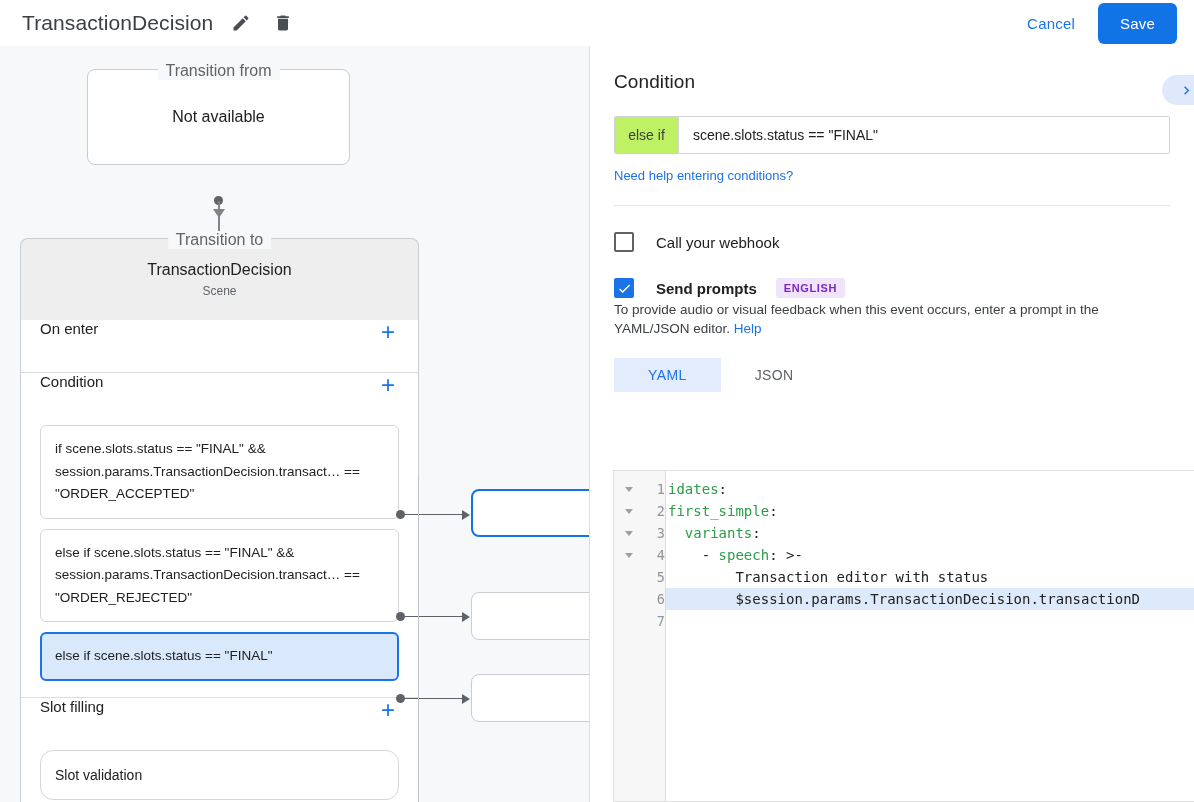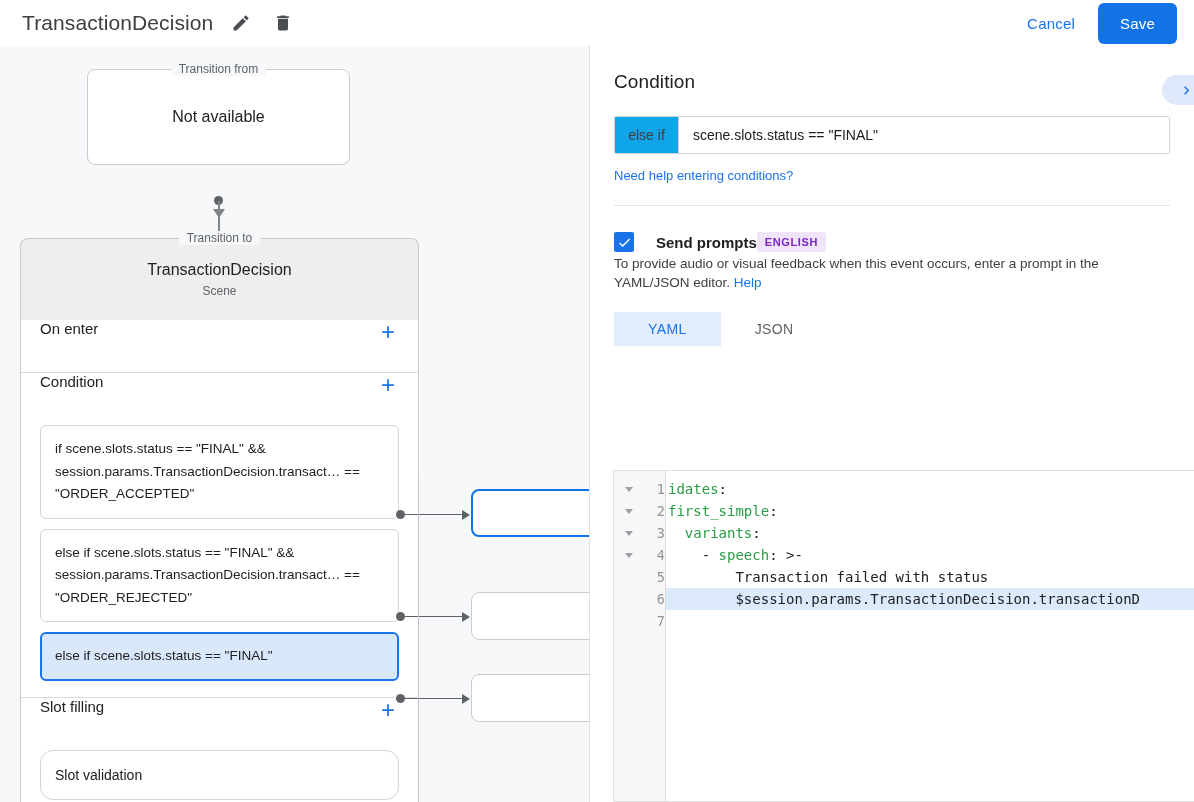--- a/index.html
+++ b/index.html
@@ -46,21 +46,21 @@
   }
   .canvas-inner { position: absolute; left: 0; top: 0; width: 900px; height: 756px; }
 
   
   .node {
     position: absolute; background: #ffffff;
     border: 1px solid #c9ccd1; border-radius: 8px;
   }
   .node-legend {
     position: absolute; top: -8px; left: 50%; transform: translateX(-50%);
-    background: #f7f8f9; padding: 0 8px; font-size: 12px; color: #5f6368;
+    background: #f7f8f9; padding: 0 8px; font-size: 16px; color: #5f6368;
     white-space: nowrap;
   }
   .node-body {
     display: flex; flex-direction: column; align-items: center;
     justify-content: center; height: 100%;
   }
   .node-title { font-size: 16px; color: #202124; }
   .node-sub { font-size: 12px; color: #5f6368; margin-top: 5px; }
 
   #node-from { left: 87px; top: 23px; width: 263px; height: 96px; }
@@ -146,21 +146,21 @@
     position: absolute; right: -16px; top: 29px;
     width: 48px; height: 30px; border-radius: 16px;
     background: #dfe9fb; border: none; cursor: pointer;
     display: flex; align-items: center; justify-content: center;
   }
   .cond-input-row {
     display: flex; margin-top: 23px; height: 38px;
     border: 1px solid #d0d3d7; border-radius: 2px; overflow: hidden;
   }
   .cond-prefix {
-    width: 64px; background: #0ea5e9; display: flex; align-items: center;
+    width: 64px; background: #bef264; display: flex; align-items: center;
     justify-content: center; font-size: 14px; color: #3c4043;
     border-right: 1px solid #d0d3d7; flex: 0 0 64px;
   }
   .cond-value {
     flex: 1; border: none; outline: none; font-size: 14px; color: #202124;
     padding: 0 14px; font-family: "Liberation Sans", sans-serif;
     background: #ffffff;
   }
   .help-link {
     display: inline-block; margin-top: 14px; font-size: 13px;
@@ -179,21 +179,21 @@
   }
   .cbox.checked {
     background: #1a73e8; border-color: #1a73e8;
     display: flex; align-items: center; justify-content: center;
   }
   .check-label {
     margin-left: 22px; font-size: 15px; color: #202124;
   }
   .check-label.bold { font-weight: 700; }
   .lang-badge {
-    margin-left: 0; background: #f0e4fb; color: #7b26c1;
+    margin-left: 19px; background: #f0e4fb; color: #7b26c1;
     font-size: 11px; font-weight: 700; letter-spacing: .6px;
     padding: 4px 8px; border-radius: 3px;
   }
   .rp-desc {
     margin-top: 2px; font-size: 13.5px; color: #3c4043; line-height: 19px;
     max-width: 556px;
   }
   .rp-desc a { color: #1a73e8; text-decoration: none; }
 
   .tabs { display: flex; margin-top: 20px; }
@@ -362,20 +362,24 @@
         <input class="cond-value" type="text" value="scene.slots.status == &quot;FINAL&quot;" style="">
       </div>
 
       <a class="help-link">Need help entering conditions?</a>
 
       <div class="divider"></div>
     </div>
 
     <div class="rp-section">
 
+      <div class="check-row">
+        <div class="cbox"></div>
+        <span class="check-label">Call your webhook</span>
+      </div>
 
       <div class="check-row">
         <div class="cbox checked">
           <svg width="15" height="15" viewBox="0 0 24 24">
             <path fill="#ffffff" d="M9 16.17 4.83 12l-1.42 1.41L9 19 21 7l-1.41-1.41z"></path>
           </svg>
         </div>
         <span class="check-label bold">Send prompts</span>
         <span class="lang-badge">ENGLISH</span>
       </div>
@@ -416,19 +420,19 @@
         <div class="num-row">4</div>
         <div class="num-row">5</div>
         <div class="num-row">6</div>
         <div class="num-row">7</div>
       </div>
     <div class="code-area" id="code-area">
         <div class="code-row"><span class="c-plain"></span><span class="c-key">idates</span><span class="c-plain">:</span></div>
         <div class="code-row"><span class="c-plain"></span><span class="c-key">first_simple</span><span class="c-plain">:</span></div>
         <div class="code-row"><span class="c-plain">  </span><span class="c-key">variants</span><span class="c-plain">:</span></div>
         <div class="code-row"><span class="c-plain">    - </span><span class="c-key">speech</span><span class="c-plain">: &gt;-</span></div>
-        <div class="code-row"><span class="c-plain">        </span><span class="c-key"></span><span class="c-plain">Transaction failed with status</span></div>
+        <div class="code-row"><span class="c-plain">        </span><span class="c-key"></span><span class="c-plain">Transaction editor with status</span></div>
         <div class="code-row hl"><span class="c-plain">        </span><span class="c-key"></span><span class="c-plain">$session.params.TransactionDecision.transactionD</span></div>
         <div class="code-row"><span class="c-plain"></span><span class="c-key"></span><span class="c-plain"></span></div>
       </div>
   </div>
 
 </div>
 
 </body></html>

